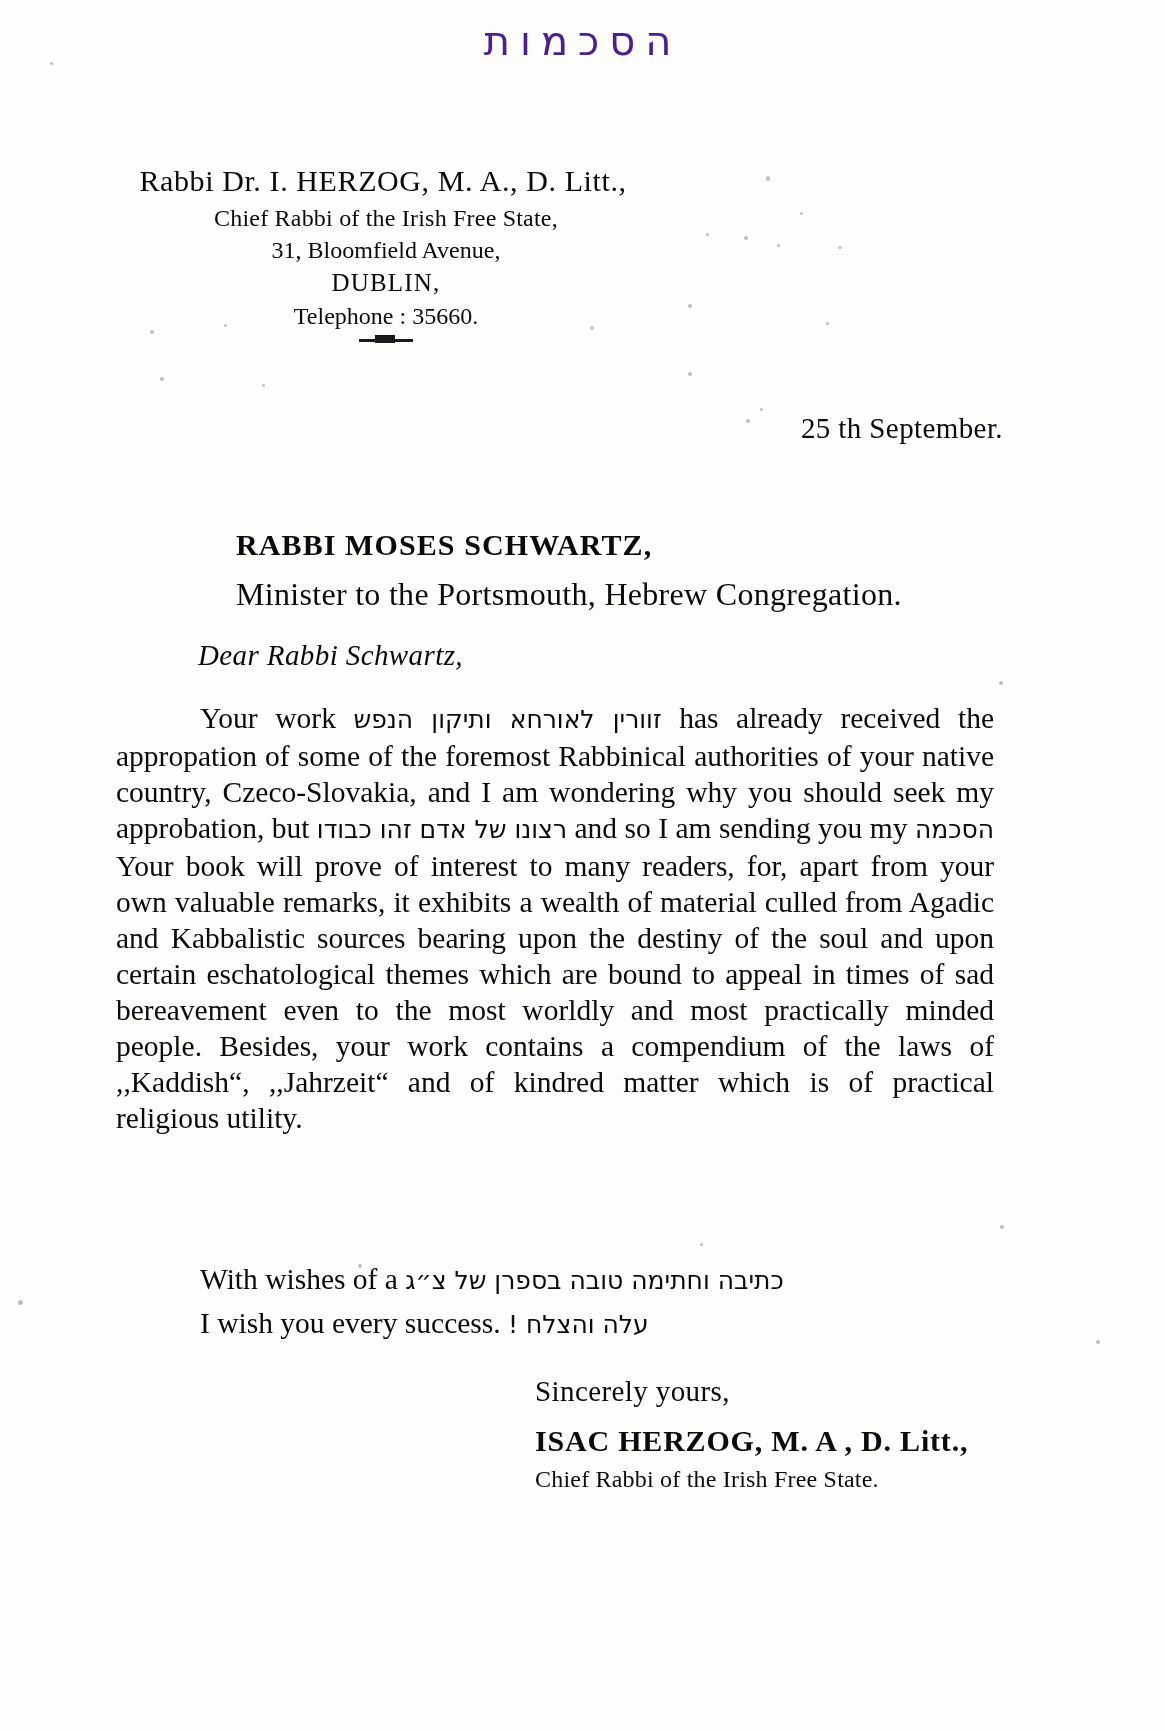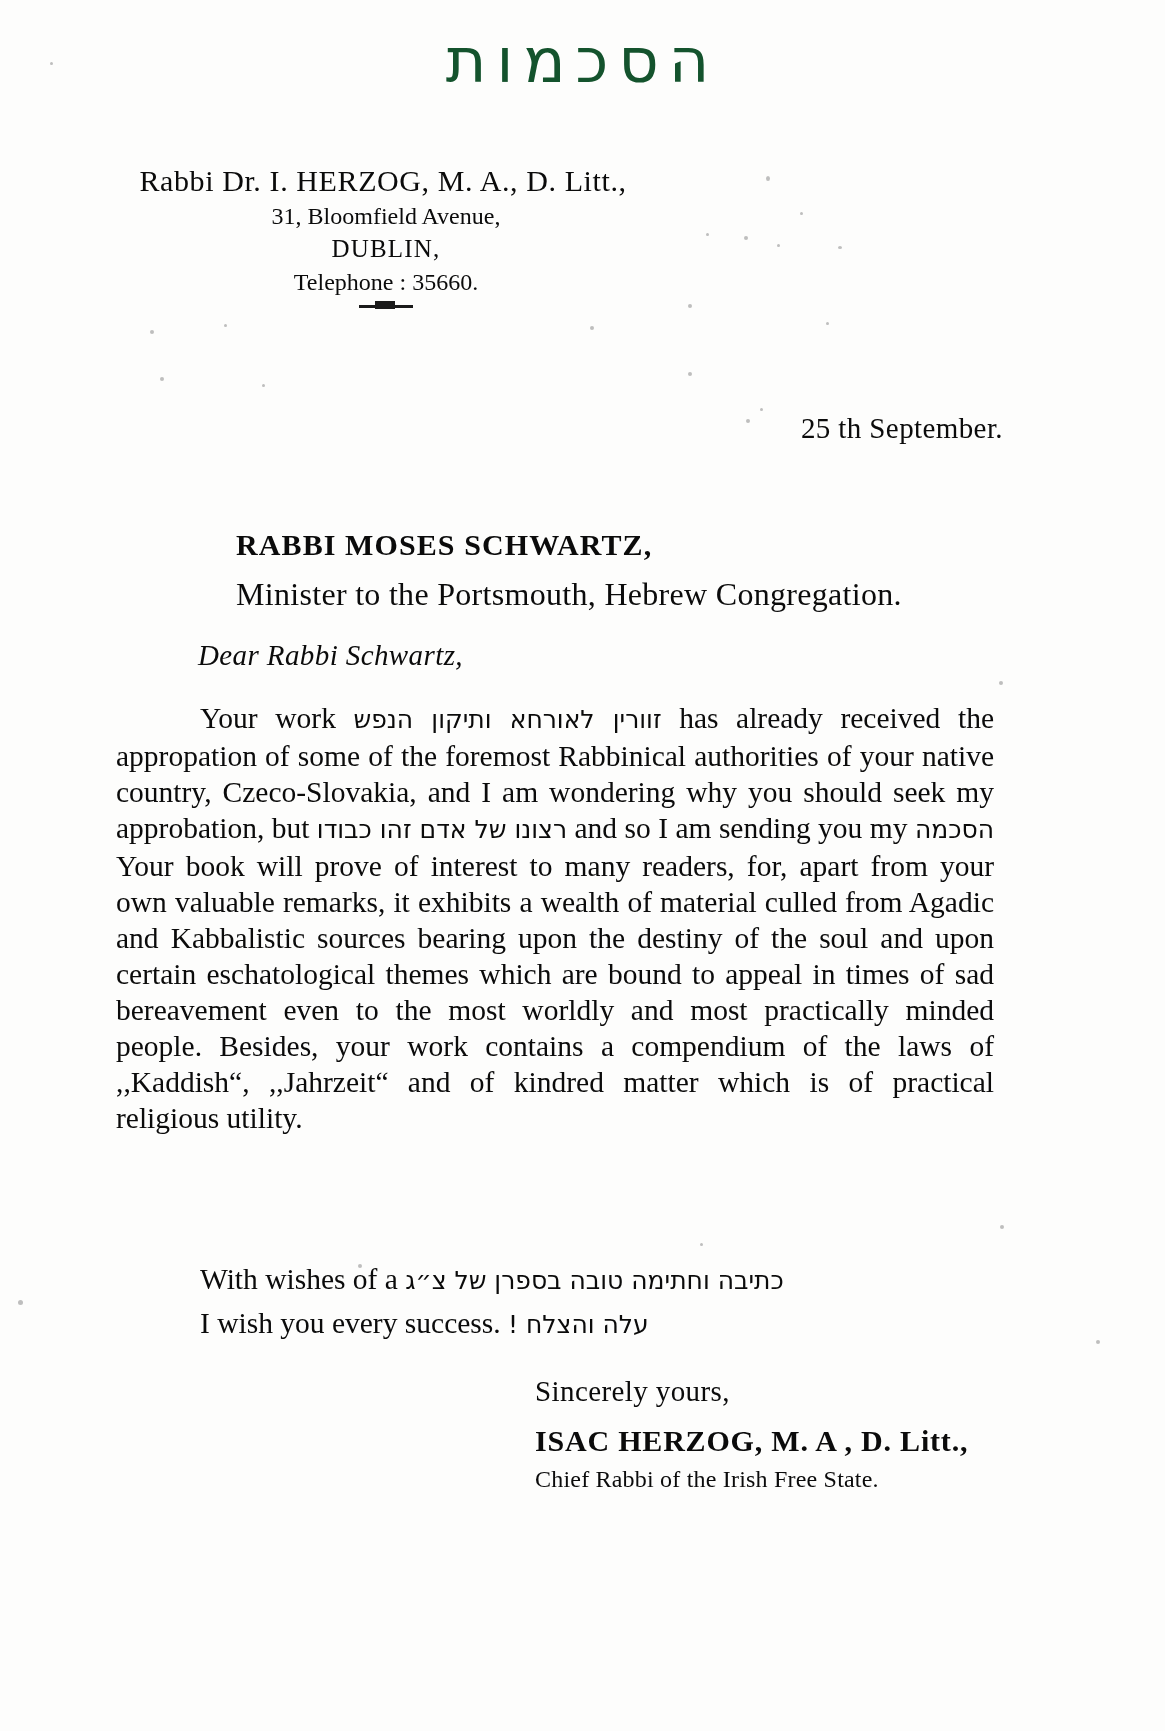--- a/index.html
+++ b/index.html
@@ -25,31 +25,31 @@
     position: absolute;
     border-radius: 50%;
     background: #8a8a8a;
     opacity: .55;
     pointer-events: none;
   }
 
   
   .heb-title {
     position: absolute;
-    top: 24px;
+    top: 18px;
     left: 0;
     width: 100%;
     text-align: center;
     font-family: "DejaVu Sans", sans-serif;
-    font-size: 62px;
+    font-size: 40px;
     letter-spacing: 10px;
     direction: rtl;
     unicode-bidi: isolate;
     font-weight: 500;
-    color: #14532d;
+    color: #4c1d95;
   }
 
   
   .letterhead {
     position: absolute;
     top: 162px;
     left: 106px;
     width: 560px;
     text-align: center;
     line-height: 1.28;
@@ -220,20 +220,21 @@
   <div class="speckle" style="left:1000px;top:1225px;width:4px;height:4px;"></div>
   <div class="speckle" style="left:358px;top:1264px;width:4px;height:4px;"></div>
   <div class="speckle" style="left:700px;top:1243px;width:3px;height:3px;"></div>
   <div class="speckle" style="left:18px;top:1300px;width:5px;height:5px;"></div>
   <div class="speckle" style="left:1096px;top:1340px;width:4px;height:4px;"></div>
 
   <div class="heb-title">הסכמות</div>
 
   <div class="letterhead">
     <div class="lh-name">Rabbi Dr. I. HERZOG, M. A., D. Litt.,</div>
+    <div class="lh-sub">Chief Rabbi of the Irish Free State,</div>
     <div class="lh-addr">31, Bloomfield Avenue,</div>
     <div class="lh-city">DUBLIN,</div>
     <div class="lh-phone">Telephone : 35660.</div>
     <div class="lh-rule"></div>
   </div>
 
   <div class="date-line">25 th September.</div>
 
   <div class="addressee">
     <div class="ad-name">RABBI MOSES SCHWARTZ,</div>

